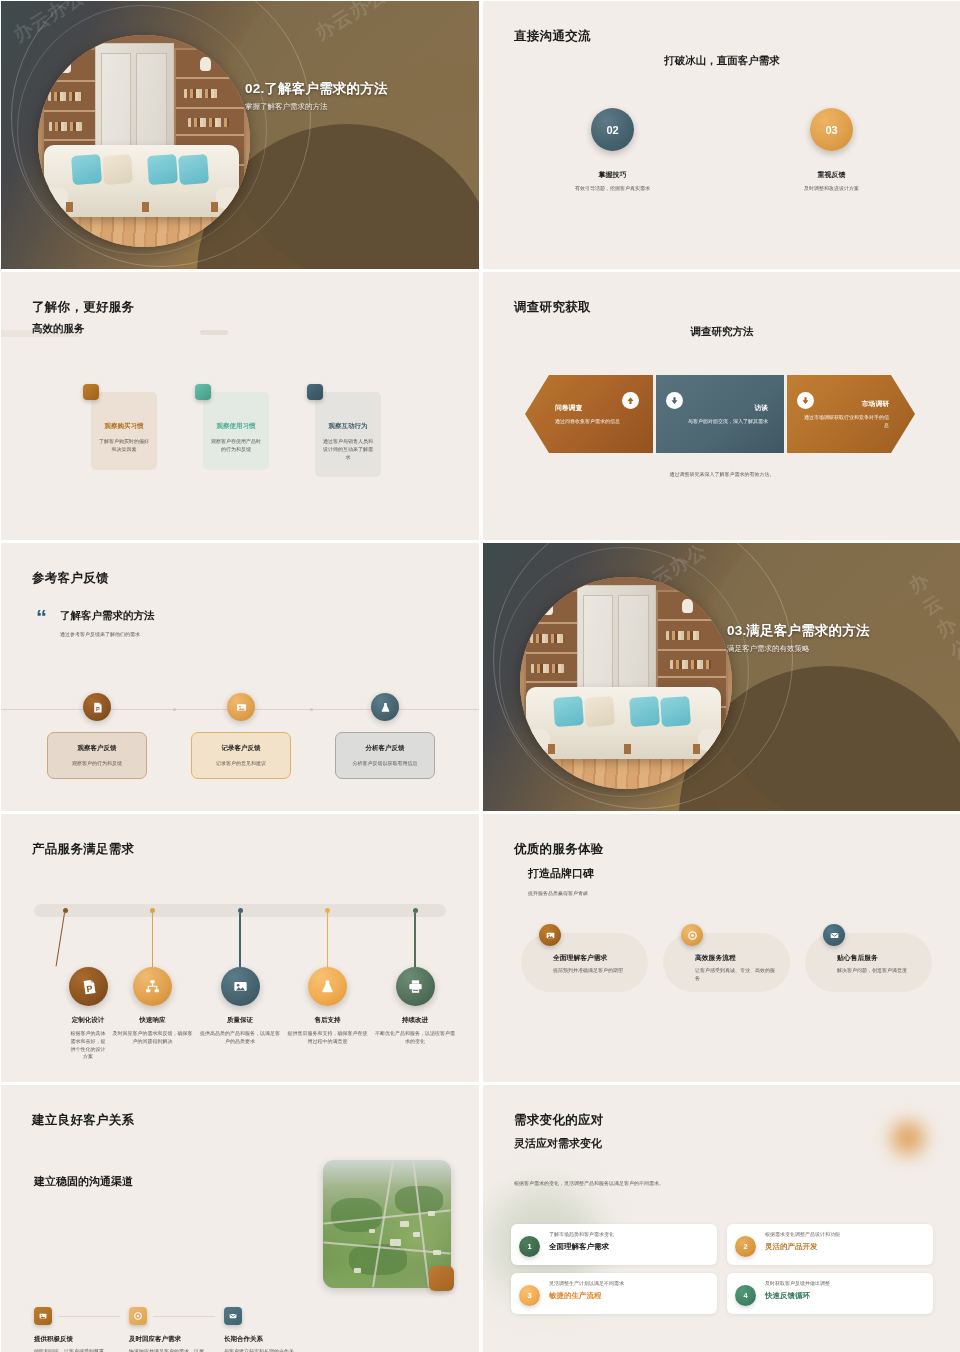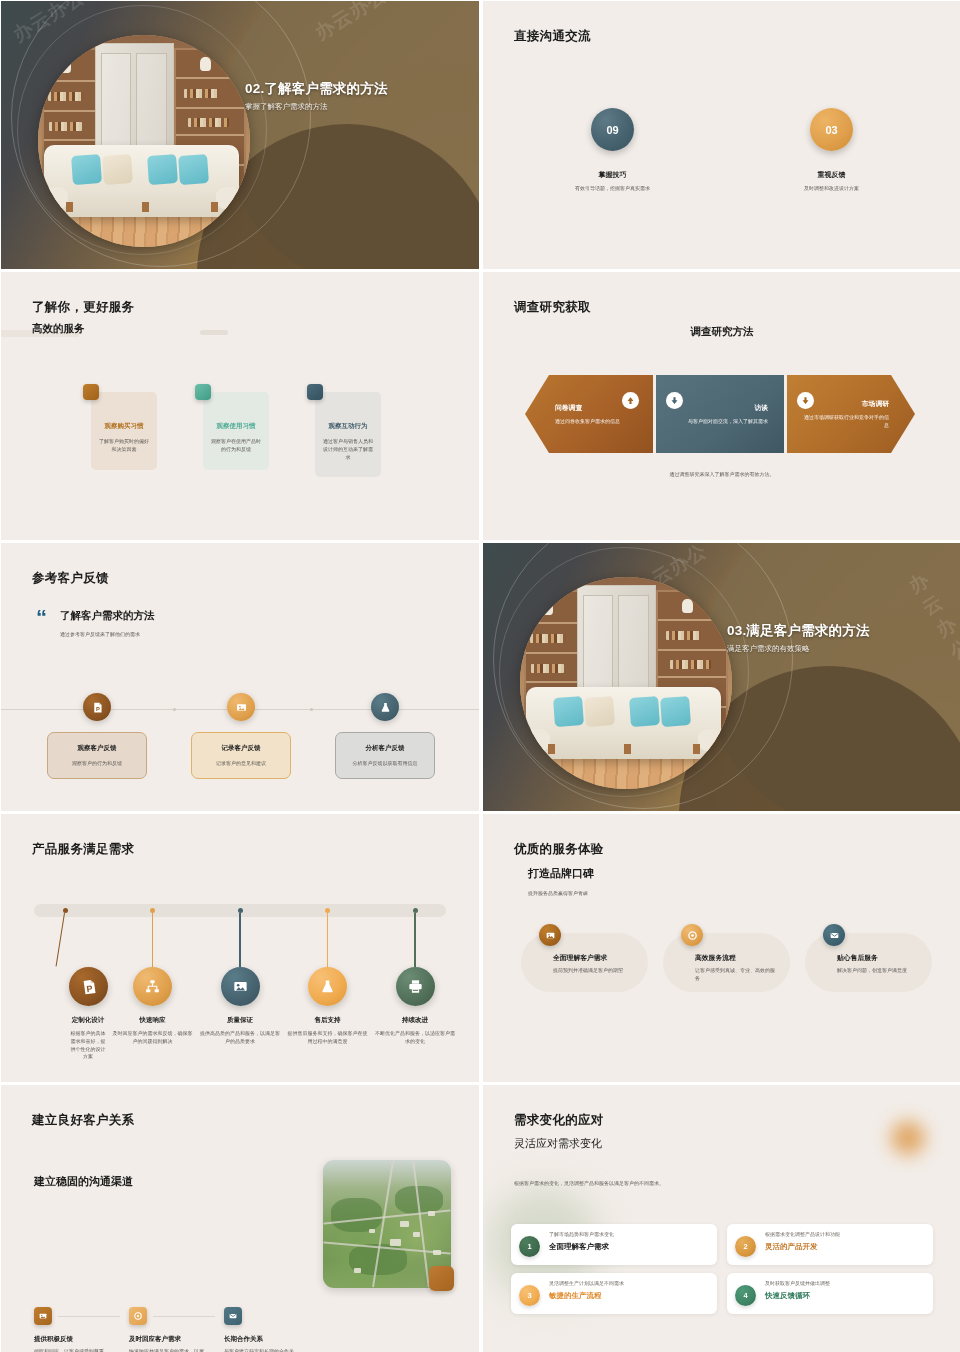--- a/index.html
+++ b/index.html
@@ -428,23 +428,24 @@
       </div>
     </div>
     <div class="ts-text">
       <div class="ts-title">02.了解客户需求的方法</div>
       <div class="ts-sub">掌握了解客户需求的方法</div>
     </div>
   </div>
 
   <div class="slide">
     <div class="s-head">直接沟通交流</div>
+    <div class="s-center-title">打破冰山，直面客户需求</div>
     <div class="circ-row">
       <div class="circ-col">
-        <div class="num-circle" style="background:radial-gradient(circle at 34% 28%,#5d7a86 0%,#476370 55%,#3a5260 100%)">09</div>
+        <div class="num-circle" style="background:radial-gradient(circle at 34% 28%,#5d7a86 0%,#476370 55%,#3a5260 100%)">02</div>
         <div class="circ-t">掌握技巧</div>
         <div class="circ-d">有效引导话题，挖掘客户真实需求</div>
       </div>
       <div class="circ-col">
         <div class="num-circle" style="background:radial-gradient(circle at 34% 28%,#edb464 0%,#e0a04c 55%,#cf8c33 100%)">03</div>
         <div class="circ-t">重视反馈</div>
         <div class="circ-d">及时调整和改进设计方案</div>
       </div>
     </div>
   </div>
@@ -797,21 +798,21 @@
       <div class="aerial-house" style="left:86%;top:70%;width:8px;height:5px"></div>
       <div class="aerial-house" style="left:24%;top:84%;width:7px;height:5px"></div>
     </div>
     <div class="orange-sq"></div>
   </div>
 
   <div class="slide">
     <div class="blur-green"></div>
     <div class="blur-orange"></div>
     <div class="s-head">需求变化的应对</div>
-    <div style="position:absolute;left:31px;top:51px;font-size:11px;font-weight:normal;color:#1c1c1c">灵活应对需求变化</div>
+    <div style="position:absolute;left:31px;top:51px;font-size:11px;font-weight:bold;color:#1c1c1c">灵活应对需求变化</div>
     <div class="s10-note">根据客户需求的变化，灵活调整产品和服务以满足客户的不同需求。</div>
     <div class="grid4">
       <div class="g4-card">
         <div class="g4-num" style="background:radial-gradient(circle at 34% 28%,#4d7e5c 0%,#3e6b4e 60%,#315840 100%)">1</div>
         <div>
           <div class="g4-sm">了解市场趋势和客户需求变化</div>
           <div class="g4-t" style="color:#1c1c1c">全面理解客户需求</div>
         </div>
       </div>
       <div class="g4-card">

